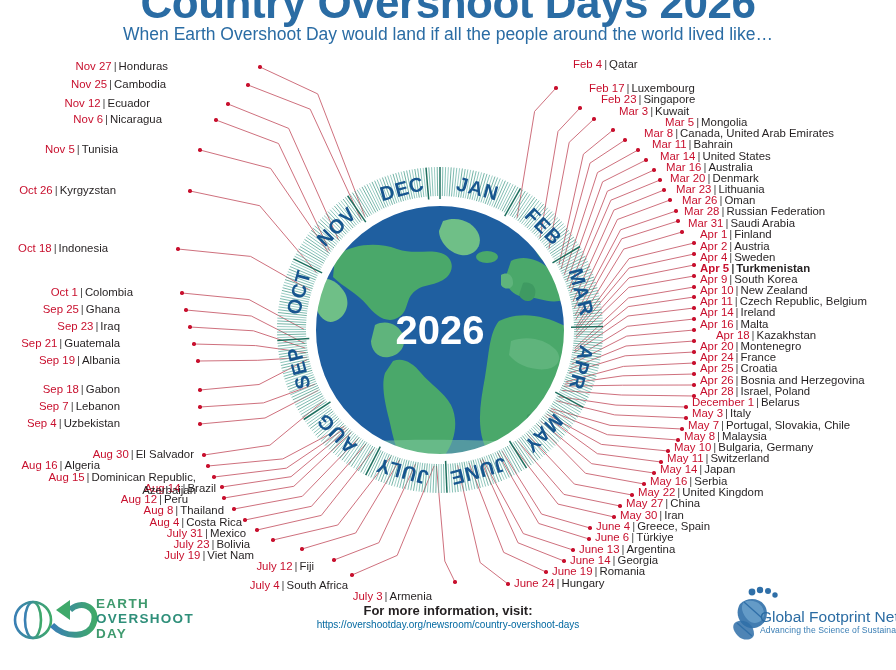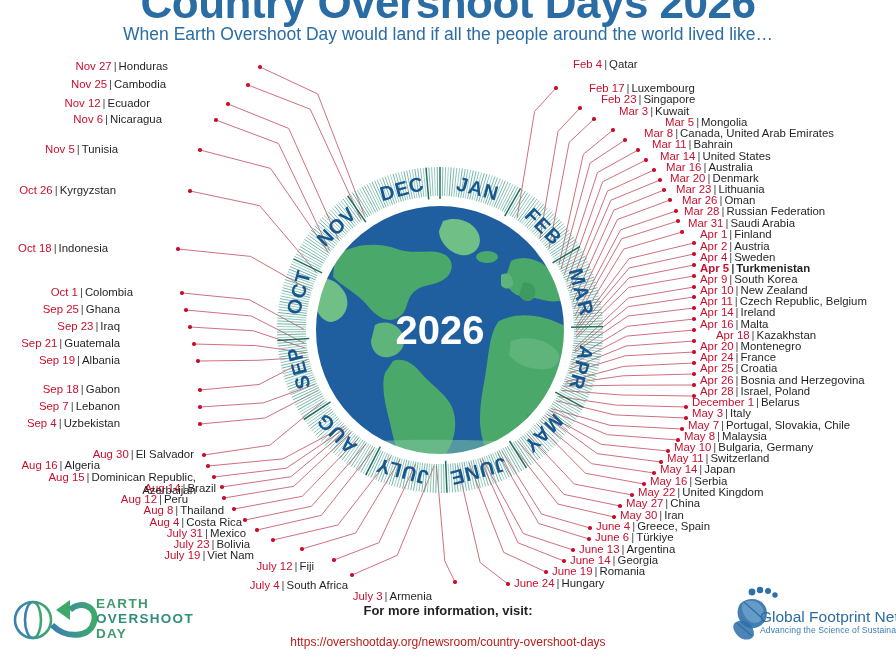--- a/index.html
+++ b/index.html
@@ -51,21 +51,21 @@
   .lbl .sep{color:#4b4b4b;padding:0 2px;}
   .lbl .c{color:#231f20;}
   .lbl .c2{display:block;}
   .dot{position:absolute;width:3.4px;height:3.4px;border-radius:50%;background:#c8102e;}
 
   
   .foot{
     position:absolute;left:0;top:603px;width:896px;text-align:center;
   }
   .foot .f1{font-size:13px;font-weight:bold;color:#231f20;}
-  .foot .f2{font-size:12px;color:#b91c1c;margin-top:17px;}
+  .foot .f2{font-size:10px;color:#0369a1;margin-top:1px;}
   .foot .f3{
     position:absolute;left:0;top:57px;width:896px;text-align:center;
     font-size:9px;color:#5d5d5d;overflow:hidden;height:9px;
   }
 
   .eod-logo{position:absolute;left:8px;top:592px;width:195px;height:56px;}
   .eod-text{
     position:absolute;left:96px;top:596px;line-height:1.12;
   }
   .eod-text div{font-size:13.5px;font-weight:bold;letter-spacing:1.3px;}

